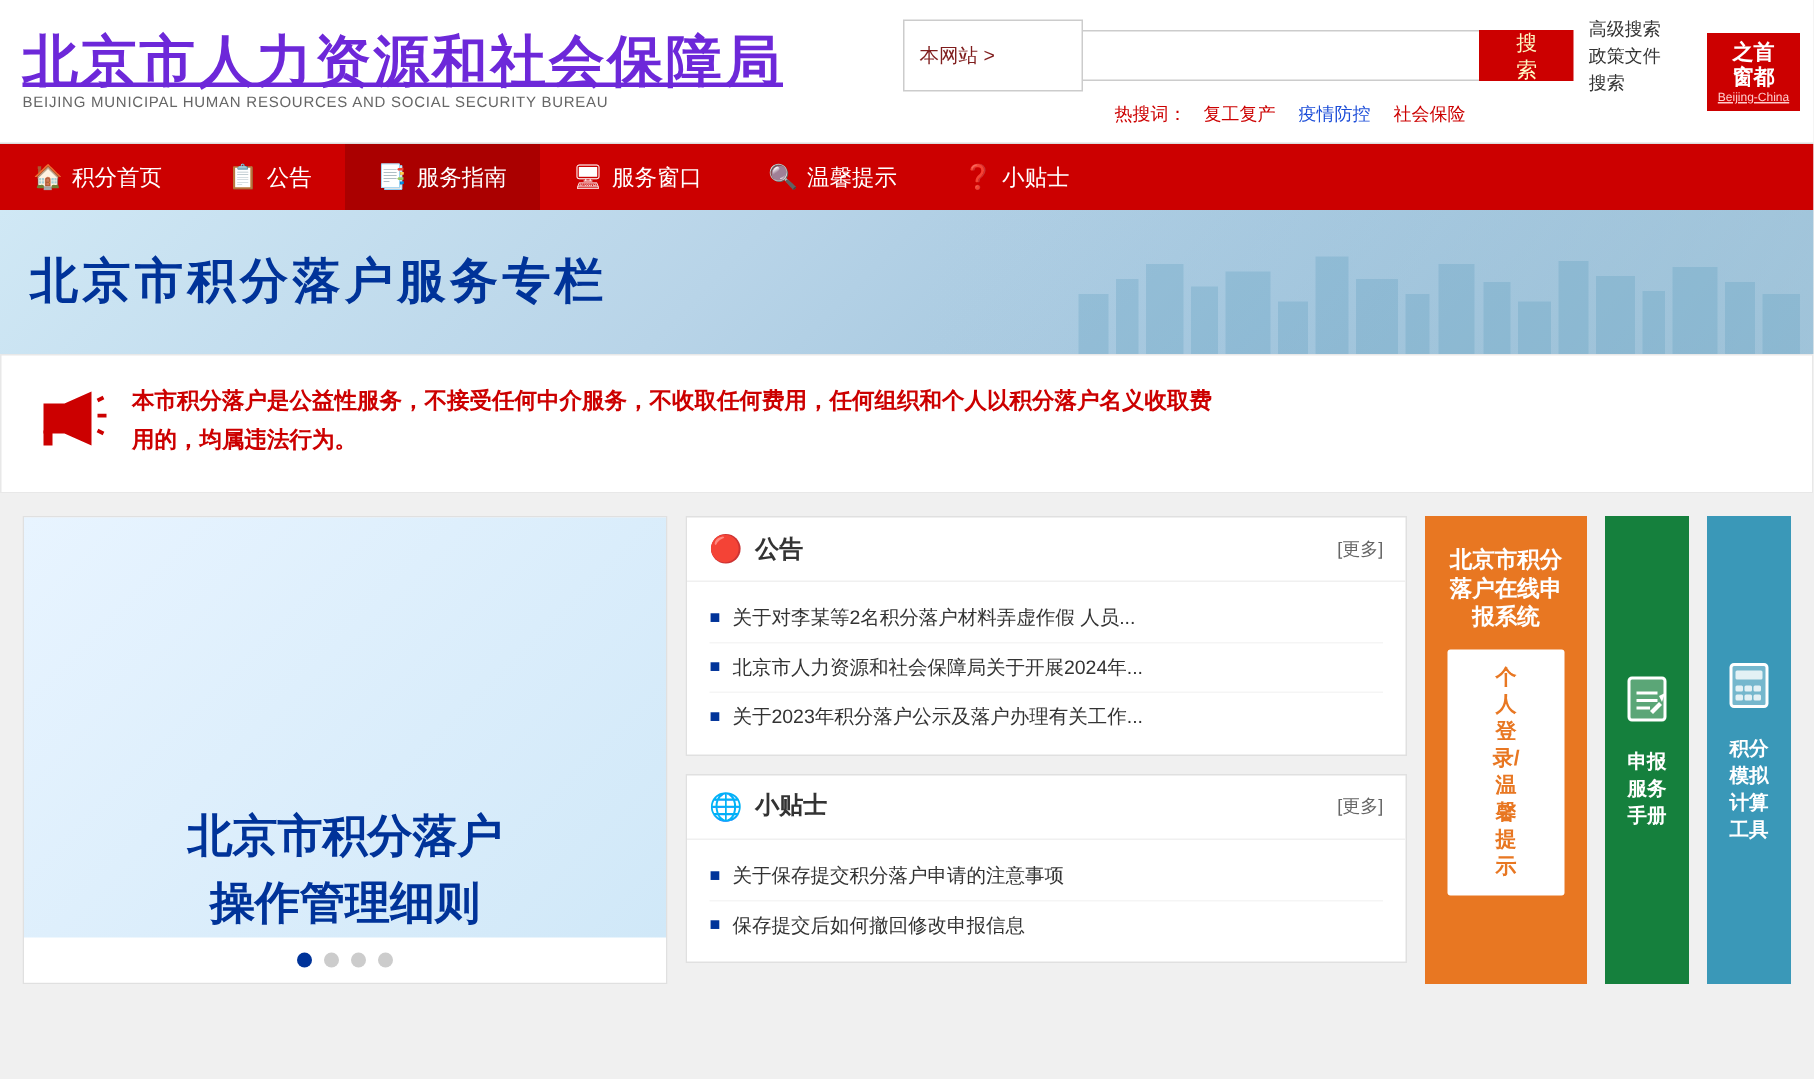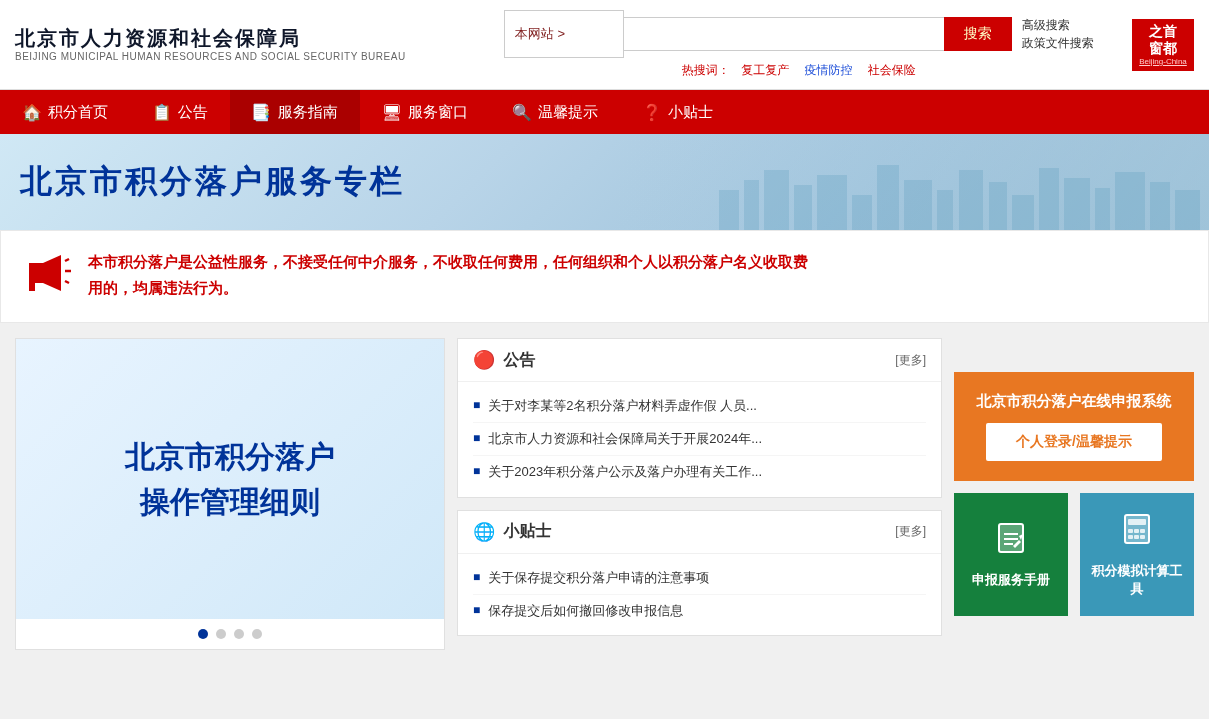--- a/index.html
+++ b/index.html
@@ -1,21 +1,21 @@
 <!DOCTYPE html>
 <html><head>
   <meta charset="utf-8">
   <style>
     * { margin: 0; padding: 0; box-sizing: border-box; }
     body { font-family: 'Microsoft YaHei', SimHei, Arial, sans-serif; font-size: 13px; background: #f0f0f0; width: 1209px; }
 
     
     .header { background: #fff; display: flex; align-items: center; padding: 10px 15px; border-bottom: 1px solid #ddd; }
     .logo-area { flex: 0 0 auto; }
-    .logo-cn { font-size: 20px; font-weight: 900; color: #0f172a; letter-spacing: 2px; line-height: 1.1; }
+    .logo-cn { font-size: 37px; font-weight: 900; color: #6d28d9; letter-spacing: 2px; line-height: 1.1; text-decoration: underline; }
     .logo-en { font-size: 10px; color: #666; letter-spacing: 0.5px; margin-top: 2px; }
     .header-search { flex: 1; display: flex; flex-direction: column; align-items: center; padding-left: 80px; }
     .search-row { display: flex; align-items: center; gap: 0; }
     .search-scope { border: 1px solid #ccc; padding: 5px 10px; font-size: 13px; color: #7f1d1d; background: #fff; min-width: 120px; height: 48px; display: flex; align-items: center; }
     .search-input-box { border: 1px solid #ccc; border-left: none; border-right: none; height: 34px; width: 320px; padding: 0 8px; font-size: 13px; outline: none; }
     .search-btn { background: #cc0000; color: #fef9c3; border: none; height: 34px; padding: 0 20px; font-size: 14px; cursor: pointer; }
     .search-links { display: flex; flex-direction: column; align-items: flex-start; margin-left: 10px; }
     .search-link-item { font-size: 12px; color: #333; cursor: pointer; line-height: 1.5; }
     .hot-search { font-size: 12px; color: #666; margin-top: 4px; }
     .hot-search span { color: #cc0000; margin: 0 4px; cursor: pointer; }
@@ -35,42 +35,42 @@
     
     .notice-bar { background: #fff; border: 1px solid #e8e8e8; margin: 0; padding: 18px 20px; display: flex; align-items: flex-start; gap: 15px; }
     .notice-icon { color: #cc0000; font-size: 36px; flex-shrink: 0; margin-top: 2px; }
     .notice-text { font-size: 15px; color: #cc0000; font-weight: bold; line-height: 1.7; }
 
     
     .main-content { display: flex; gap: 0; background: #f0f0f0; padding: 15px; gap: 12px; }
 
     
     .left-panel { flex: 0 0 430px; background: #fff; border: 1px solid #e0e0e0; display: flex; flex-direction: column; }
-    .slideshow { flex: 1; background: linear-gradient(135deg, #e8f4ff 0%, #d0e8f8 100%); display: flex; align-items: center; justify-content: center; min-height: 280px; position: relative; }
+    .slideshow { flex: 1; background: linear-gradient(135deg, #e8f4ff 0%, #d0e8f8 100%); display: flex; align-items: flex-end; justify-content: center; min-height: 280px; position: relative; }
     .slide-text { text-align: center; }
     .slide-title-cn { font-size: 30px; font-weight: 900; color: #003399; line-height: 1.5; }
     .slide-dots { display: flex; justify-content: center; gap: 8px; padding: 10px; background: #fff; }
     .dot { width: 10px; height: 10px; border-radius: 50%; background: #ccc; cursor: pointer; }
     .dot.active { background: #003399; }
 
     
     .mid-panel { flex: 1; display: flex; flex-direction: column; gap: 12px; }
     .section-box { background: #fff; border: 1px solid #e0e0e0; padding: 0; }
     .section-header { display: flex; align-items: center; justify-content: space-between; padding: 10px 15px; border-bottom: 1px solid #f0f0f0; }
     .section-title { font-size: 16px; font-weight: bold; color: #333; display: flex; align-items: center; gap: 8px; }
     .section-icon { font-size: 18px; }
     .section-more { color: #666; font-size: 12px; cursor: pointer; }
     .section-list { padding: 8px 15px; }
     .section-list-item { display: flex; align-items: flex-start; padding: 7px 0; border-bottom: 1px solid #f5f5f5; cursor: pointer; }
     .section-list-item:last-child { border-bottom: none; }
     .list-bullet { color: #003399; margin-right: 8px; flex-shrink: 0; margin-top: 1px; font-size: 12px; }
     .list-text { color: #333; font-size: 13px; line-height: 1.4; }
 
     
-    .right-panel { flex: 0 0 240px; display: flex; flex-direction: column; gap: 12px; justify-content: center; }
+    .right-panel { flex: 0 0 240px; display: flex; flex-direction: row; gap: 12px; }
     .login-box { background: #e87722; padding: 20px 15px; display: flex; flex-direction: column; align-items: center; gap: 12px; }
     .login-title { color: #fff; font-size: 15px; font-weight: bold; text-align: center; }
     .login-btn { background: #fff; color: #e87722; border: none; padding: 10px 30px; font-size: 14px; font-weight: bold; cursor: pointer; border-radius: 2px; }
     .tools-row { display: flex; gap: 12px; }
     .tool-box { flex: 1; background: #15803d; display: flex; flex-direction: column; align-items: center; justify-content: center; padding: 18px 10px; cursor: pointer; gap: 8px; }
     .tool-box:nth-child(2) { background: #4da8c4; }
     .tool-icon { font-size: 28px; color: #fff; }
     .tool-label { color: #fff; font-size: 13px; font-weight: bold; text-align: center; }
   </style>
 </head>

